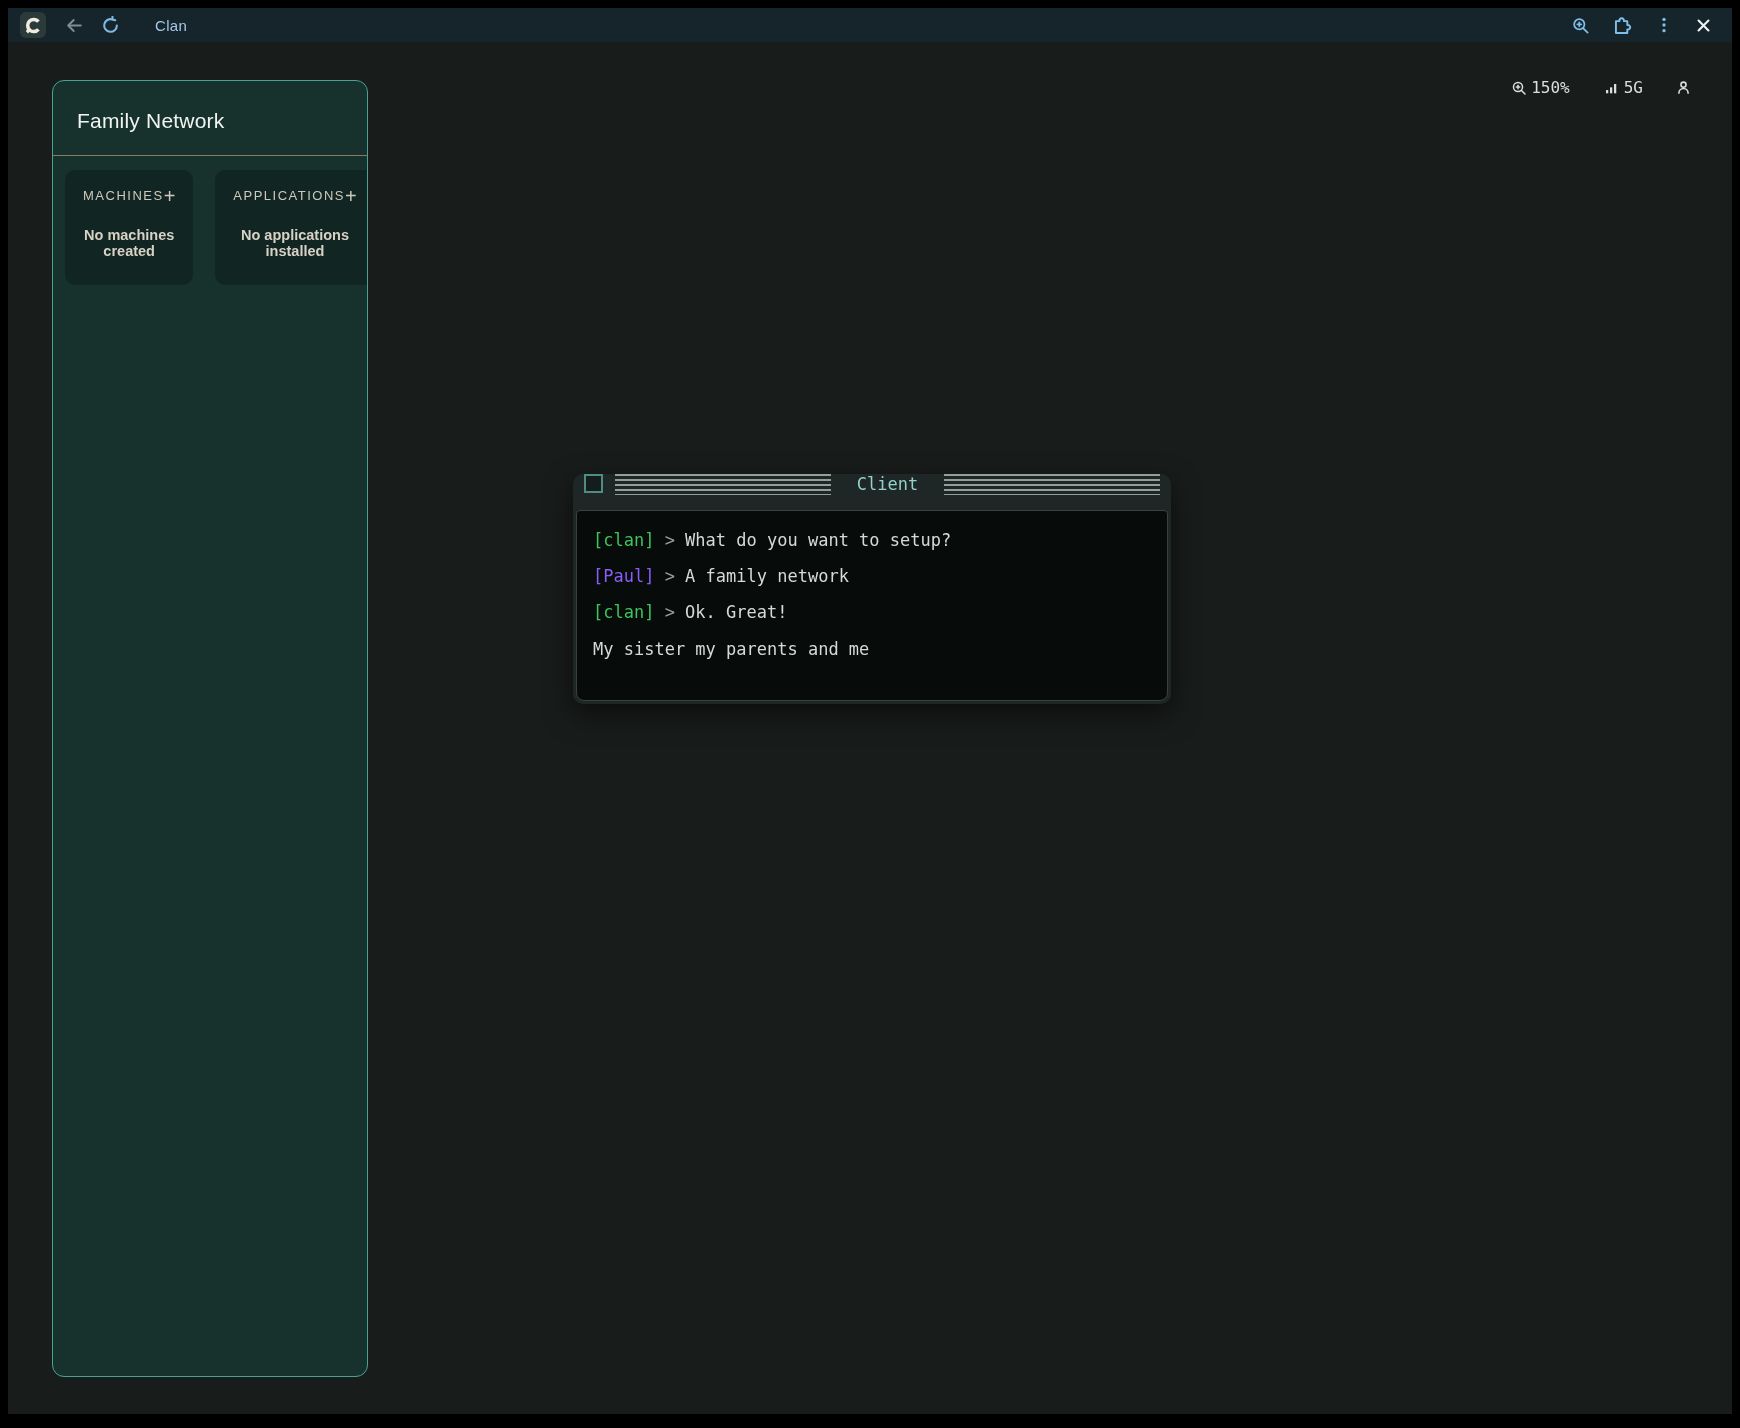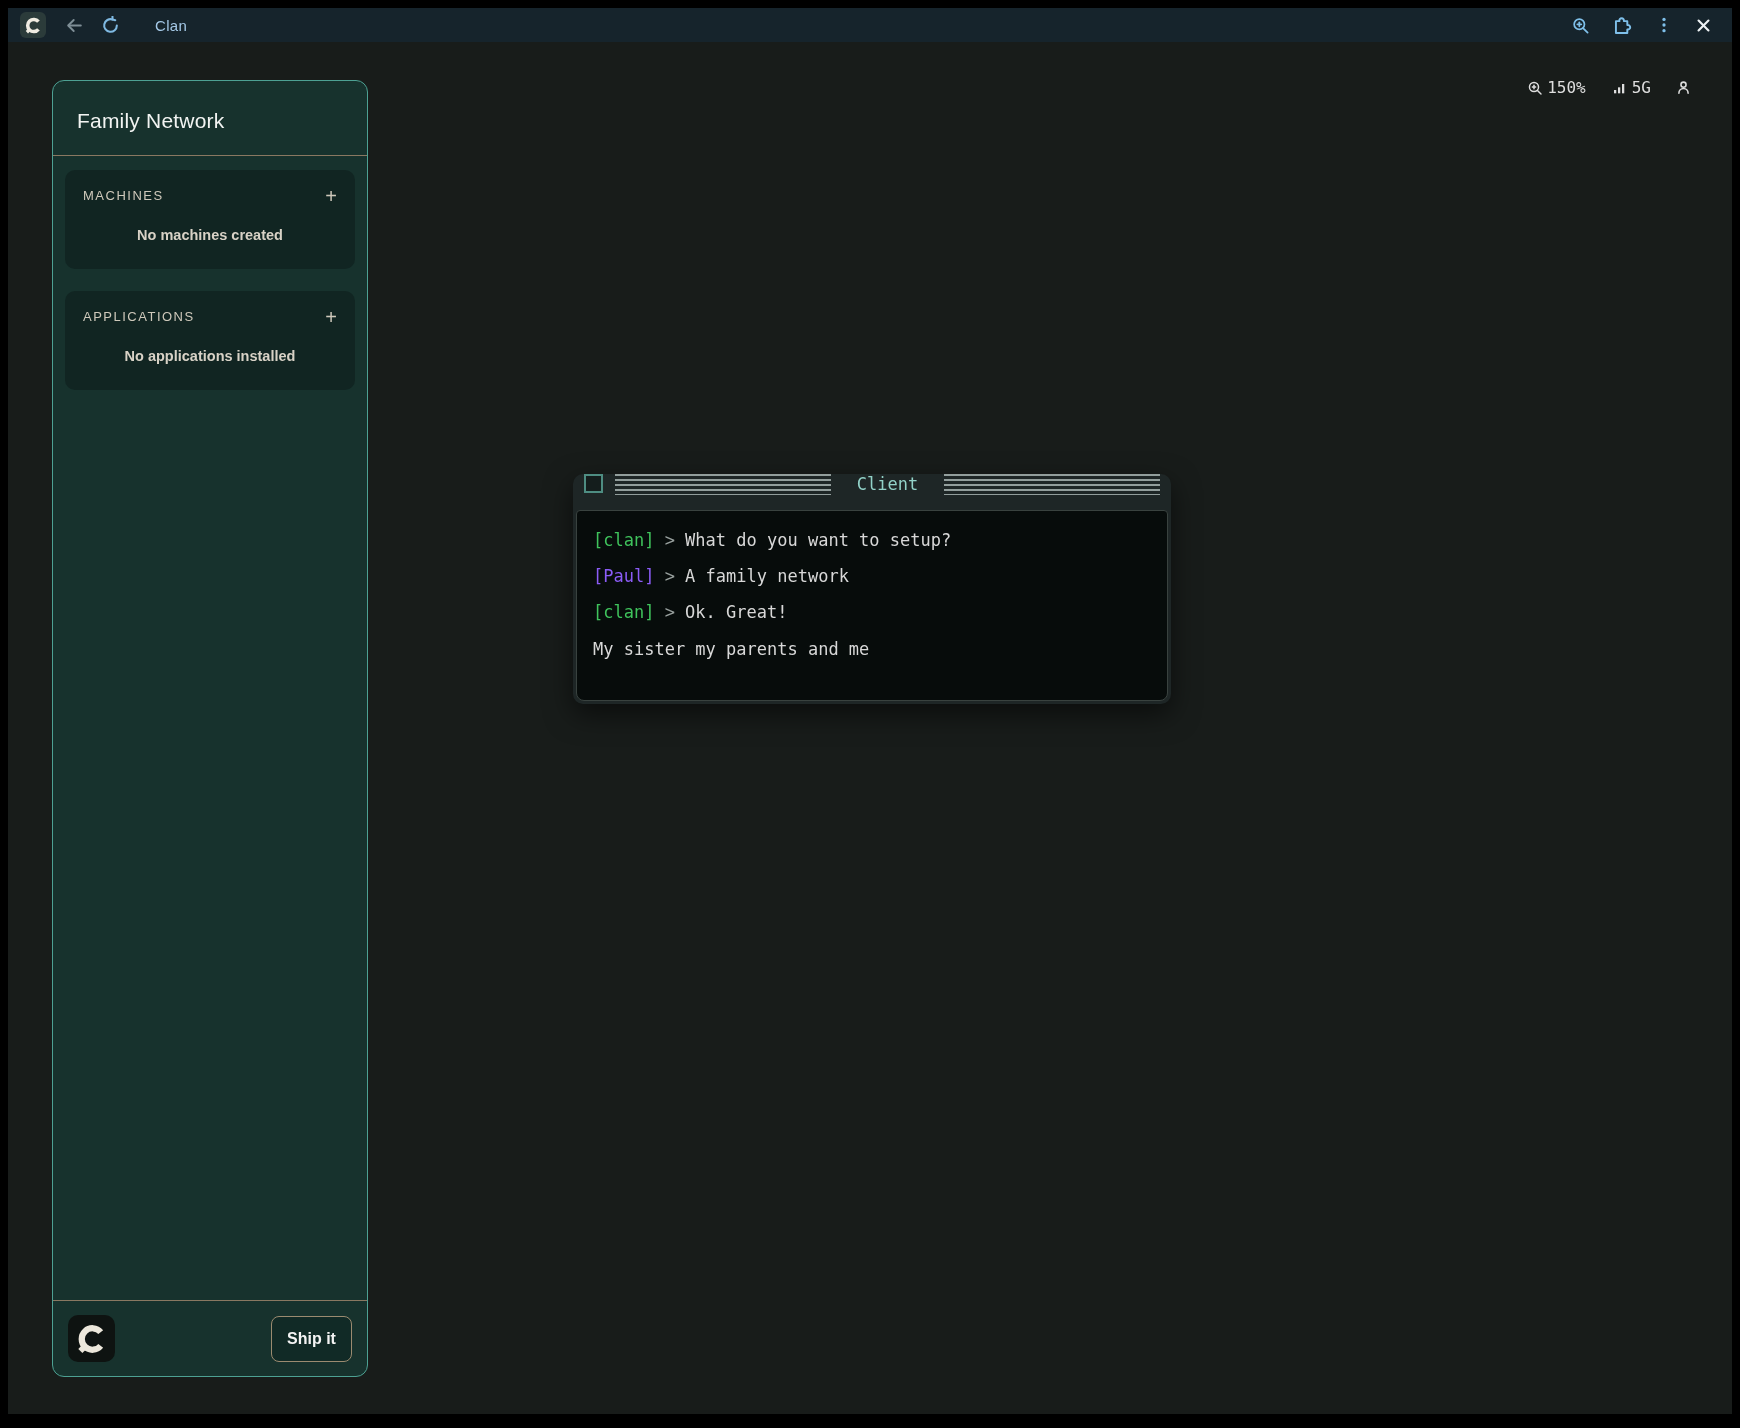--- a/index.html
+++ b/index.html
@@ -14,31 +14,31 @@
             background:#16242c; display:flex; align-items:center; padding:0 12px; }
   .app-badge { width:26px; height:26px; border-radius:6px; background:#2b3b3a;
                display:flex; align-items:center; justify-content:center; margin-right:14px; }
   .chrome-btn { width:28px; height:28px; display:flex; align-items:center;
                 justify-content:center; margin-right:8px; }
   .chrome-title { color:#a4c8e6; font-size:15px; margin-left:23px; letter-spacing:.3px; }
   .chrome-right { margin-left:auto; display:flex; align-items:center; gap:22px; padding-right:8px; }
 
   
   .status { position:absolute; top:70px; right:40px; display:flex; align-items:center;
-            gap:20px; color:#dedede; font-family:"DejaVu Sans Mono", monospace; font-size:16px; }
+            gap:28px; color:#dedede; font-family:"DejaVu Sans Mono", monospace; font-size:16px; }
   .status .grp { display:flex; align-items:center; gap:4px; }
 
   
   .sidebar { position:absolute; left:44px; top:72px; width:316px; height:1297px;
              background:#17322d; border:1px solid #4da193; border-radius:12px;
              display:flex; flex-direction:column; overflow:hidden; }
   .sb-header { padding:28px 24px 22px 24px; }
   .sb-title { color:#f2f4f2; font-size:21px; font-weight:500; letter-spacing:.2px; }
   .sb-div { border-top:1px solid #8a7861; }
-  .sb-sections { padding:14px 12px; display:flex; flex-direction:column; gap:22px; }
+  .sb-sections { padding:14px 12px; display:flex; flex-direction:row; gap:22px; }
   .card { background:#112522; border-radius:10px; padding:18px 18px 26px 18px; }
   .card-head { display:flex; align-items:center; justify-content:space-between; }
   .card-heading { color:#cfc9bb; font-size:13px; letter-spacing:1.5px; font-weight:500; }
   .card-plus { color:#cfc9bb; font-size:20px; font-weight:300; line-height:14px;
                cursor:default; }
   .card-empty { color:#d8d2c6; font-size:14.5px; text-align:center; margin-top:24px;font-weight:bold; }
   .sb-spacer { flex:1; }
   .sb-footer { border-top:1px solid #8a7861; padding:14px 15px;
                display:flex; align-items:center; justify-content:space-between; }
   .logo-badge { width:47px; height:47px; background:#0e1311; border-radius:10px;
@@ -179,29 +179,20 @@
         <div class="card-head">
           <span class="card-heading">APPLICATIONS</span>
           <span class="card-plus">+</span>
         </div>
         <div class="card-empty">No applications installed</div>
       </div>
     </div>
 
     <div class="sb-spacer"></div>
 
-    <div class="sb-footer">
-      <div class="logo-badge">
-        <svg width="30" height="30" viewBox="0 0 24 24">
-          <path d="M19 6.5 A8.6 8.6 0 1 0 19 17.5" fill="none" stroke="#ece7db" stroke-width="5"></path>
-          <rect x="2" y="17.6" width="4.6" height="4.6" fill="#ece7db" transform="rotate(45 4.3 19.9)"></rect>
-        </svg>
-      </div>
-      <div class="ship-btn">Ship it</div>
-    </div>
   </div>
 
   <div class="client">
     <div class="client-titlebar">
       <div class="close-box"></div>
       <div class="stripes"></div>
       <div class="client-title">Client</div>
       <div class="stripes"></div>
     </div>
 

